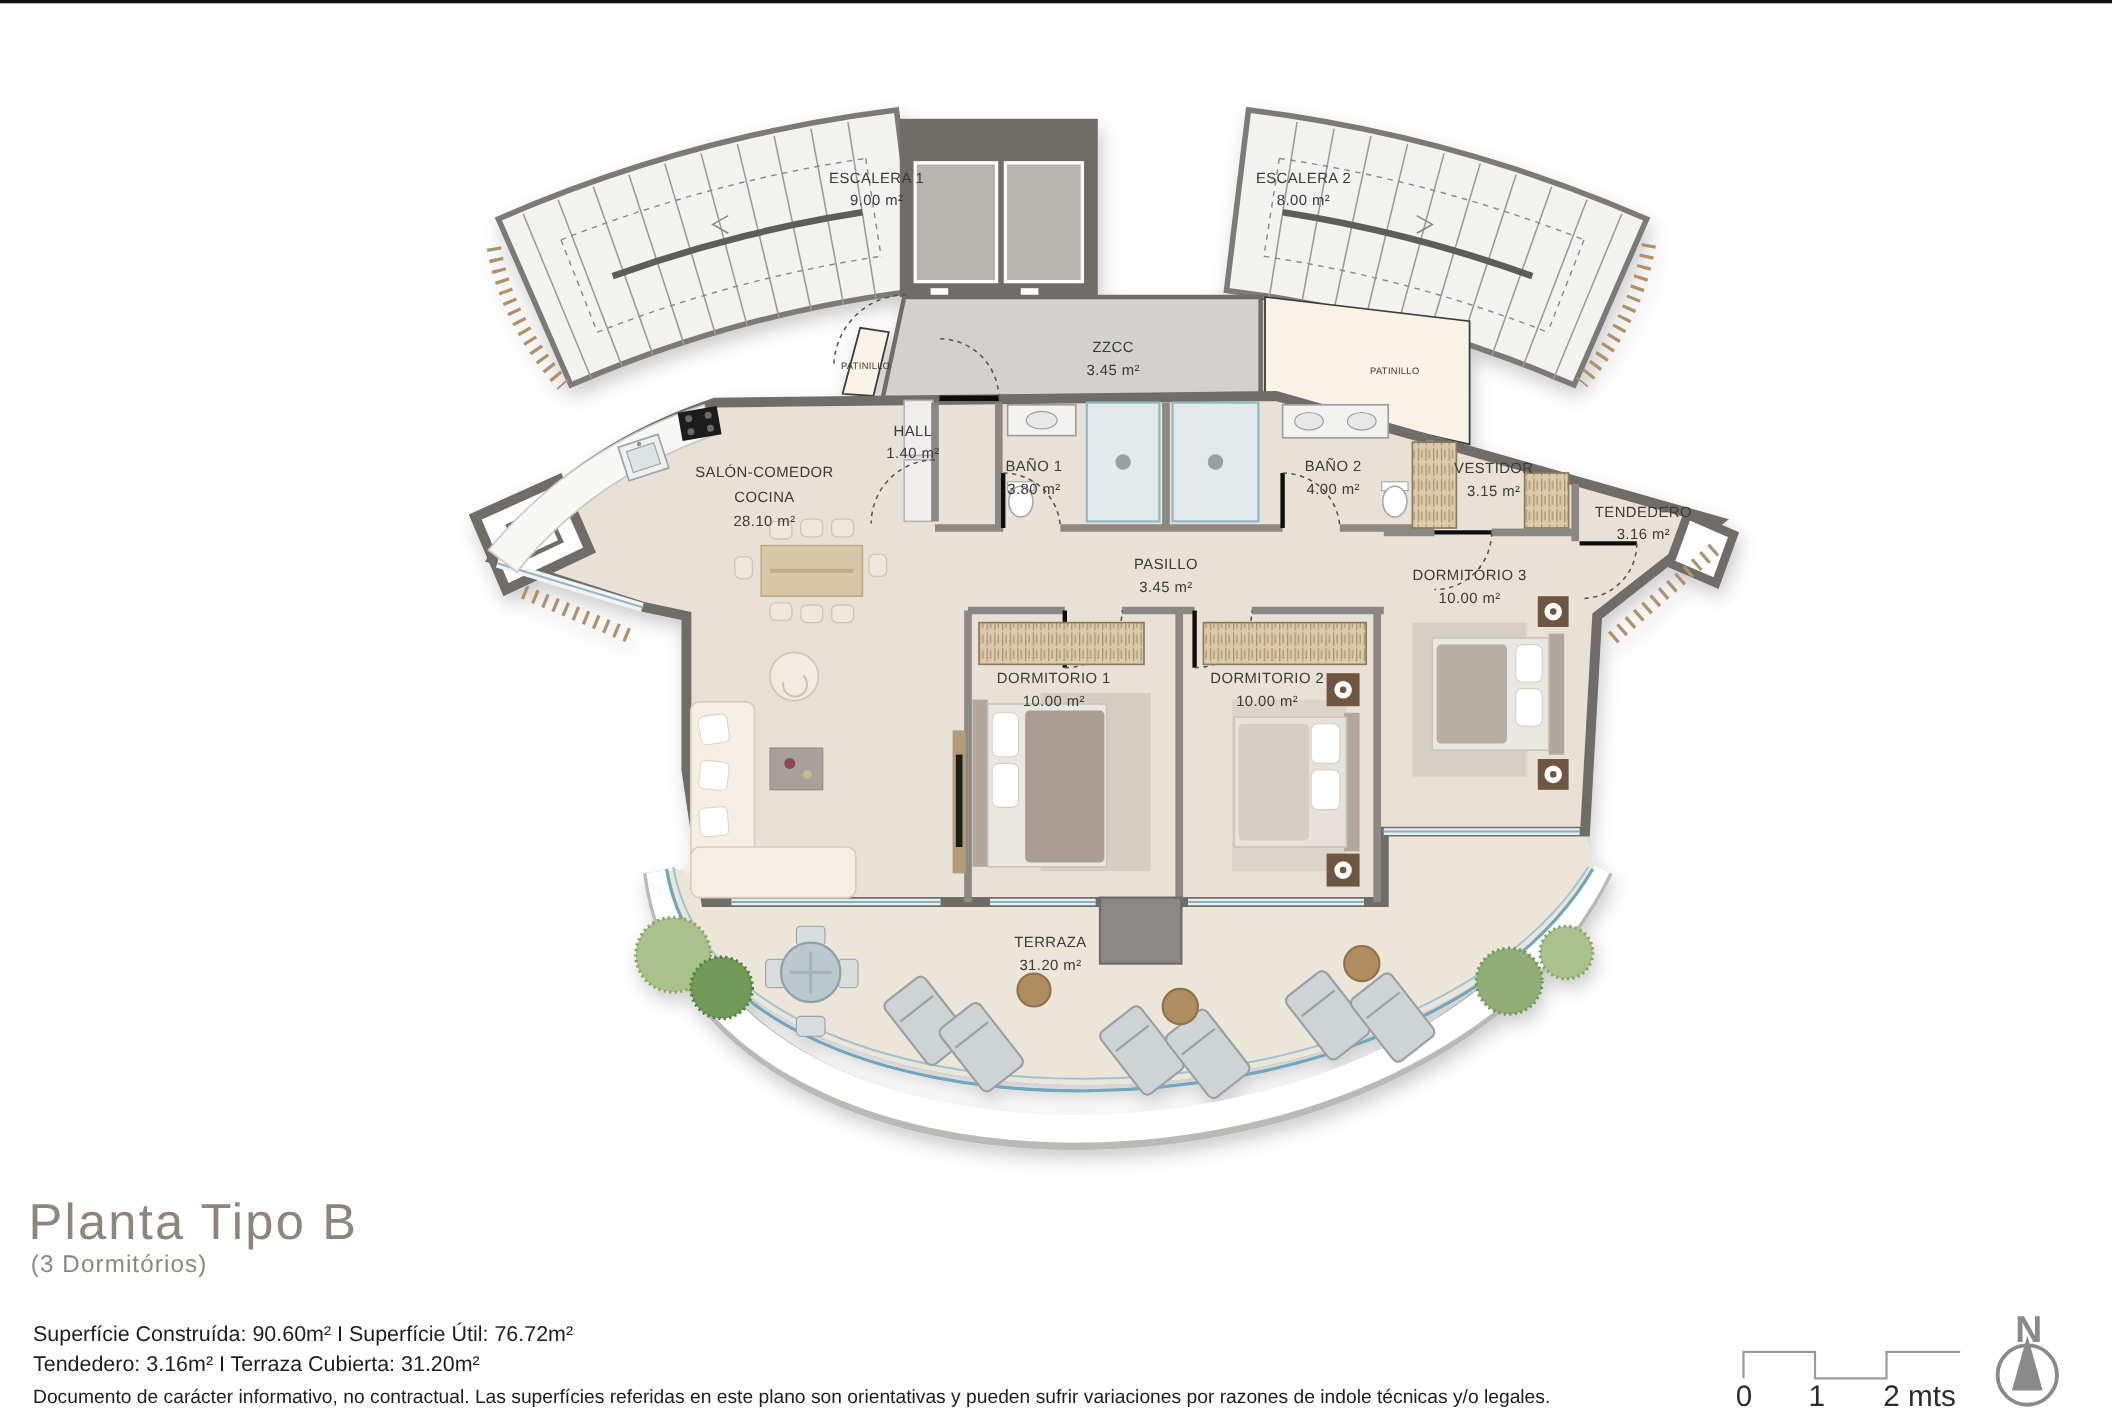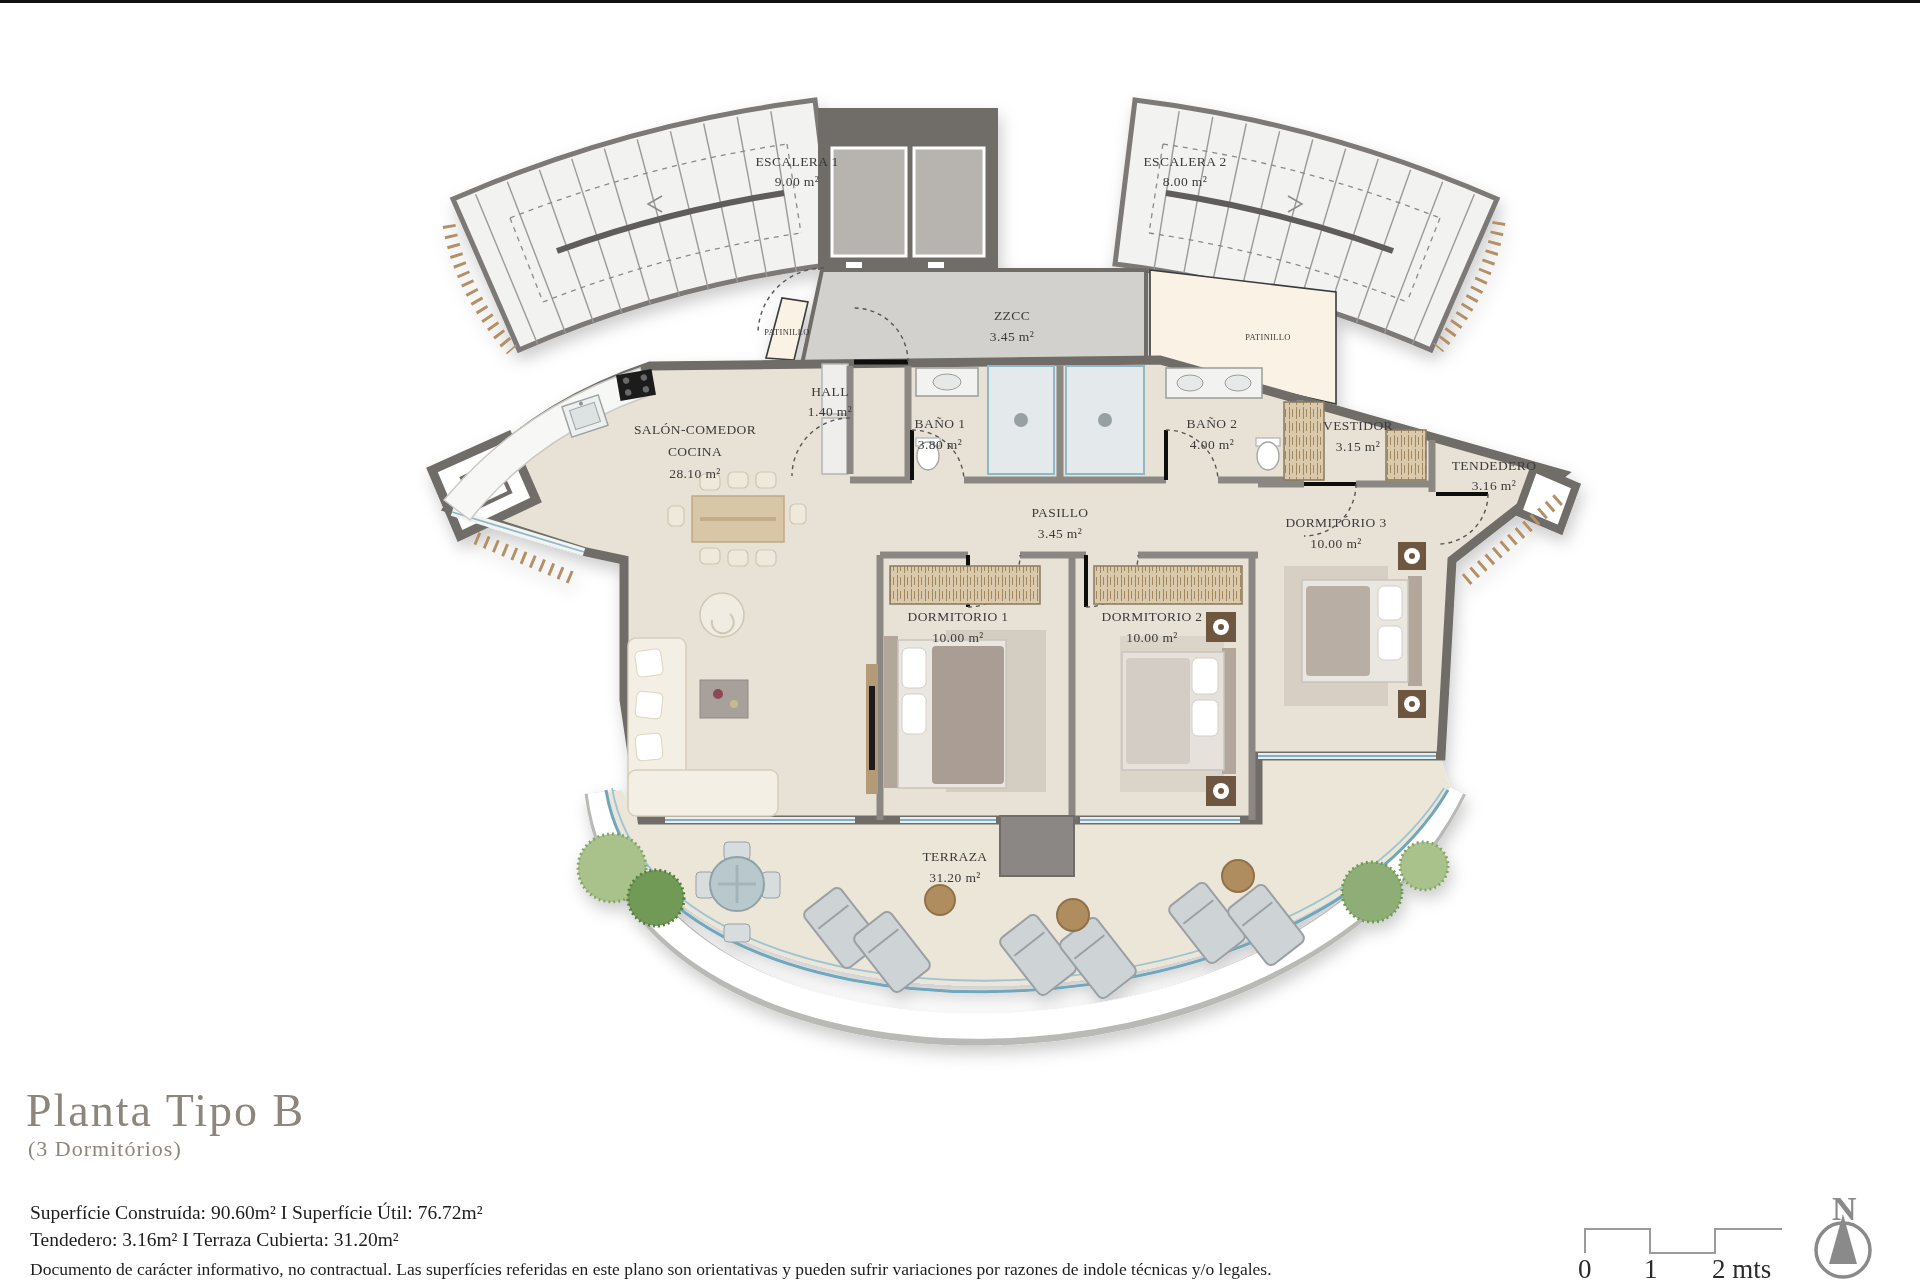--- a/index.html
+++ b/index.html
@@ -1,17 +1,17 @@
 <!DOCTYPE html>
 <html><head>
 <meta charset="utf-8">
 <style>
   html,body{margin:0;padding:0;background:#ffffff;}
   body{font-family:"Liberation Sans", sans-serif;}
-  .stage{position:relative;width:1920px;height:1280px;background:#fff;overflow:hidden;font-family:Liberation Serif, serif;}
+  .stage{position:relative;width:1920px;height:1280px;background:#fff;overflow:hidden;}
   svg{display:block;}
   text{fill:#3a3a3a;}
   .room-label{font-size:13.5px;letter-spacing:.4px;}
   .room-label-sm{font-size:8.5px;letter-spacing:.3px;}
   .title-main{font-size:46px;letter-spacing:2px;fill:#8d867c;font-weight:300;}
   .title-sub{font-size:22px;letter-spacing:1px;fill:#8d867c;font-weight:300;}
   .summary{font-size:19.5px;fill:#1d1d1d;}
   .disclaimer{font-size:17.5px;fill:#1d1d1d;}
   .scale-num{font-size:27px;fill:#2b2b2b;}
   .north-n{font-size:34px;font-weight:bold;fill:#8a8a8a;}

